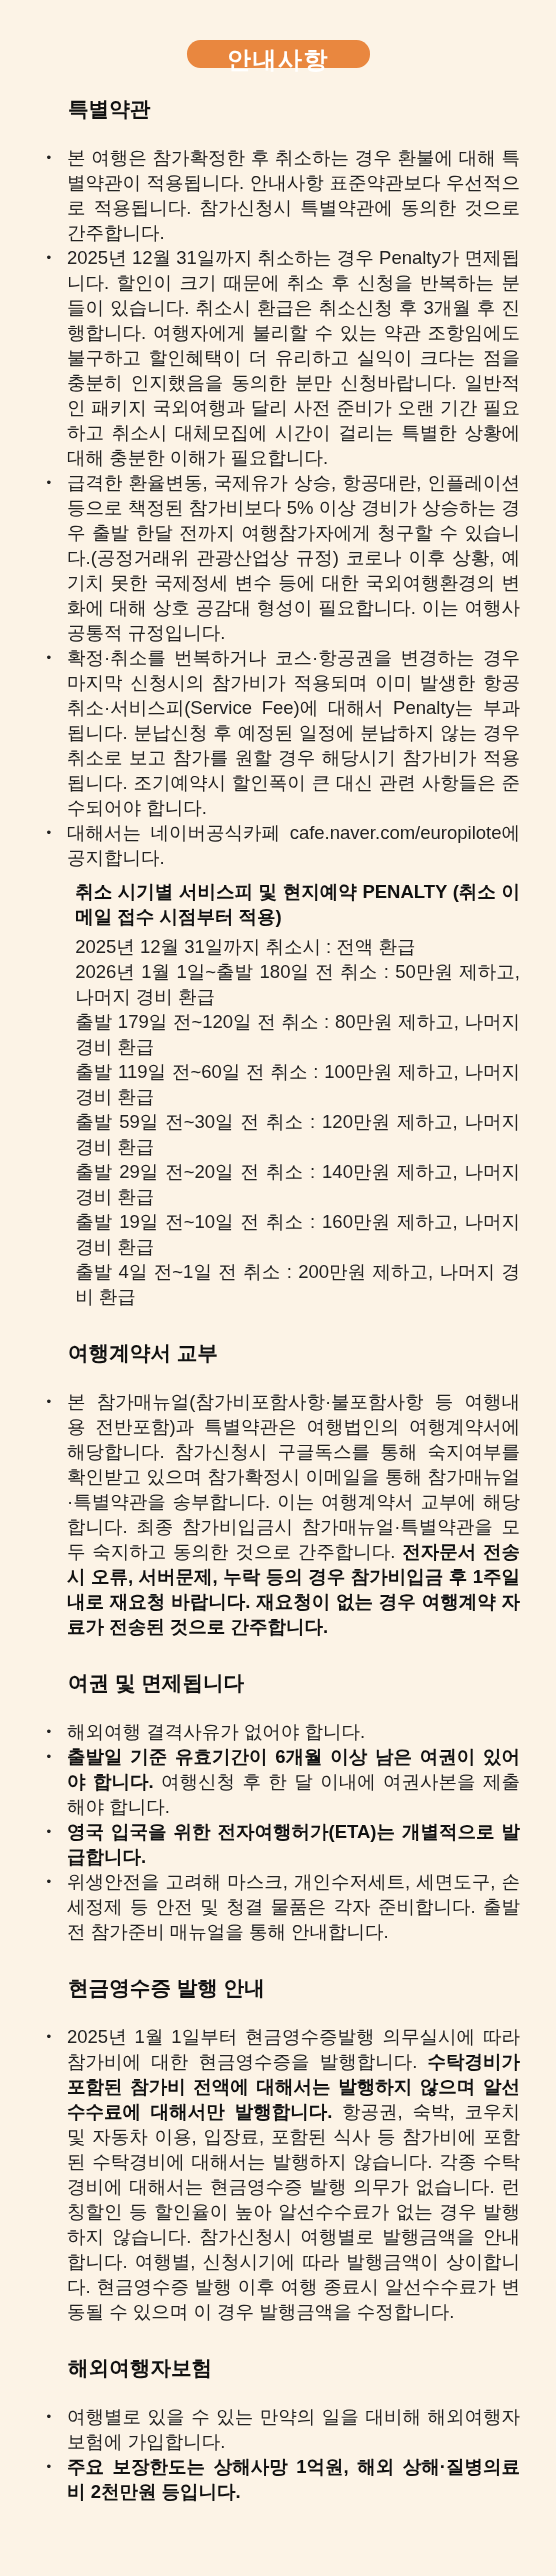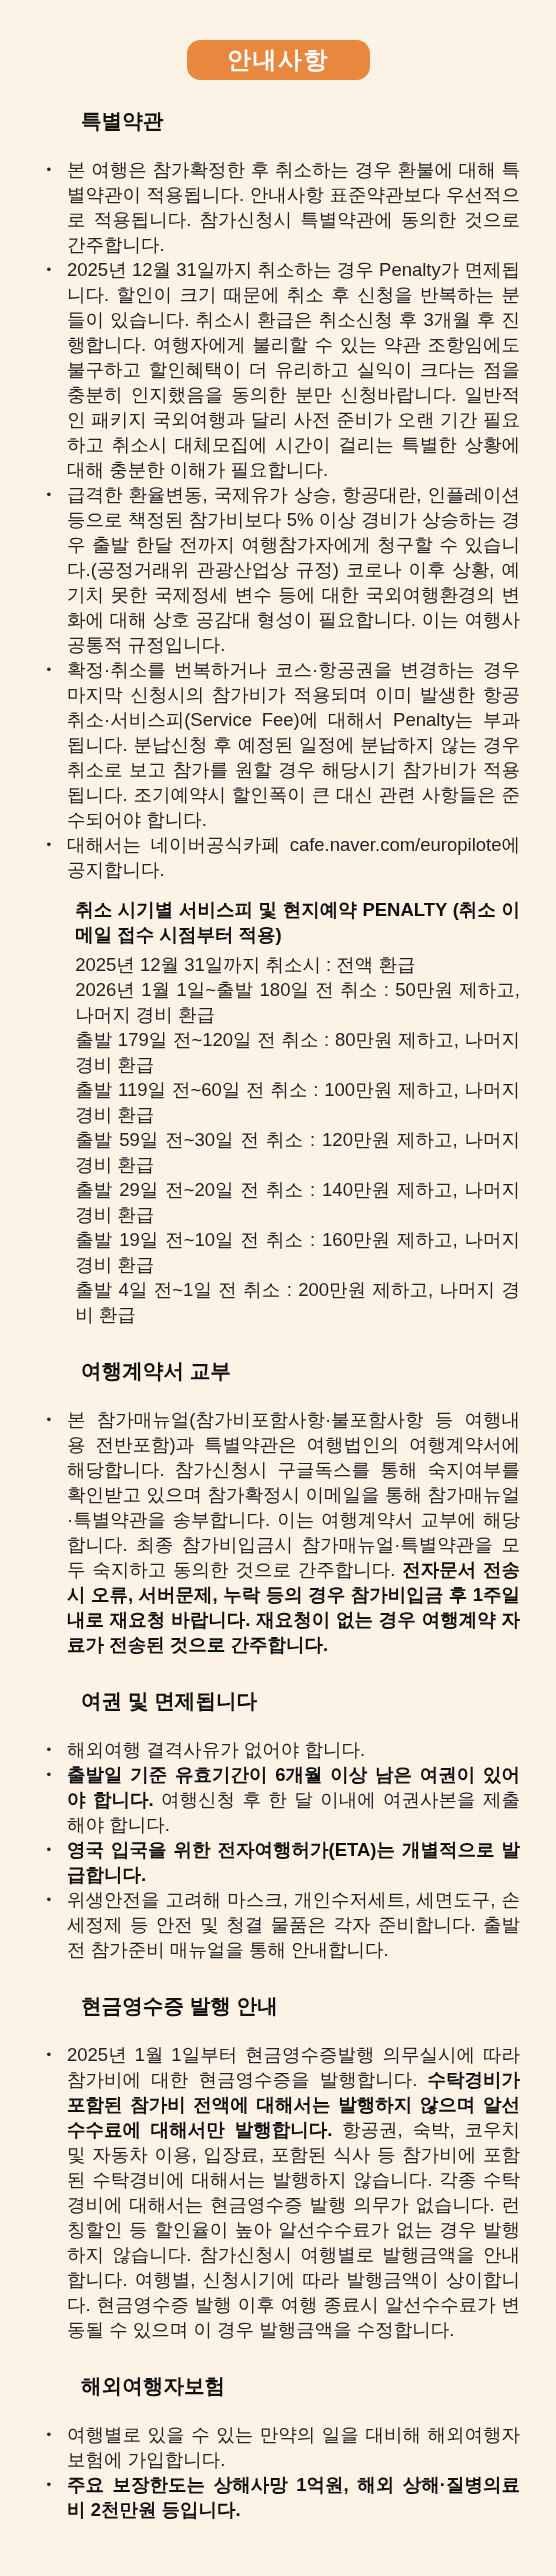--- a/index.html
+++ b/index.html
@@ -10,42 +10,42 @@
     width: 556px;
     height: 3561px;
     background: #fcf3e6;
     font-family: "Liberation Sans", sans-serif;
     color: #222222;
     overflow: hidden;
   }
   .badge {
     display: block;
     width: 183px;
-    height: 40px;
+    height: 28px;
     margin: 40px auto 0 auto;
     border-radius: 13.4px;
     background: #e9873f;
     color: #ffffff;
     font-size: 24px;
     font-weight: bold;
     text-align: center;
     line-height: 40px;
     letter-spacing: 1.5px;
   }
   .content {
     padding: 0 36px 0 67px;
   }
   .sec + .sec { margin-top: 32px; }
-  .sec.tight-top { margin-top: 15px; }
+  .sec.tight-top { margin-top: 9px; }
   h2.section-heading {
     font-size: 20.6px;
     line-height: 24px;
     font-weight: bold;
     color: #111111;
-    margin: 29px 0 24px 14px;
+    margin: 29px 0 24px 1px;
   }
   .item {
     position: relative;
     font-size: 18.5px;
     line-height: 25px;
     margin: 0;
     text-align: justify;
   }
   .item.subtitle {
     font-weight: bold;

